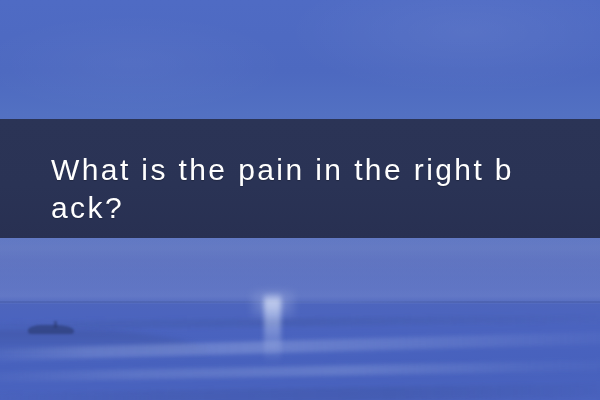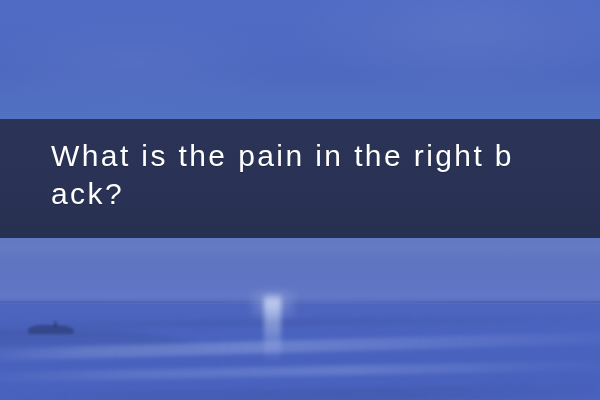--- a/index.html
+++ b/index.html
@@ -189,21 +189,21 @@
 
   
   .subtitle-banner {
     position: absolute;
     left: 0;
     right: 0;
     top: 119px;
     height: 119px;
     background: linear-gradient(to bottom, #2b3456 0%, #2a3355 55%, #283052 100%);
     box-sizing: border-box;
-    padding: 18px 0 0 51px;
+    padding: 32px 0 0 51px;
   }
   .subtitle-text {
     margin: 0;
     color: #ffffff;
     font-size: 30px;
     line-height: 38px;
     letter-spacing: 2.4px;
     font-weight: 400;
     white-space: pre-line;
     text-shadow: 0 1px 1px rgba(0,0,0,0.22);

